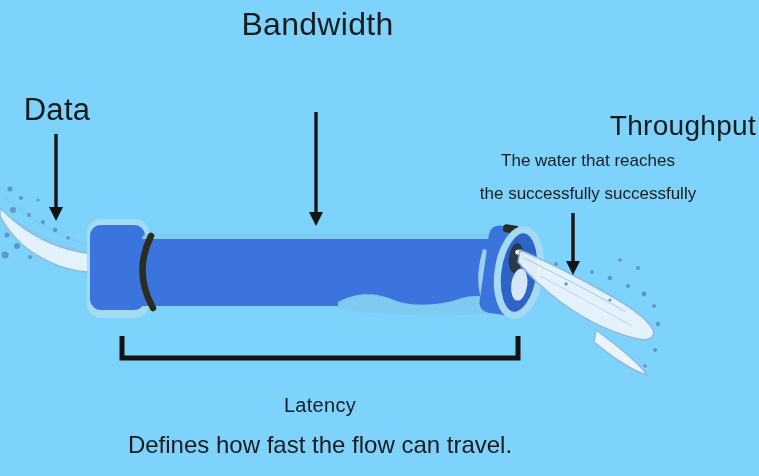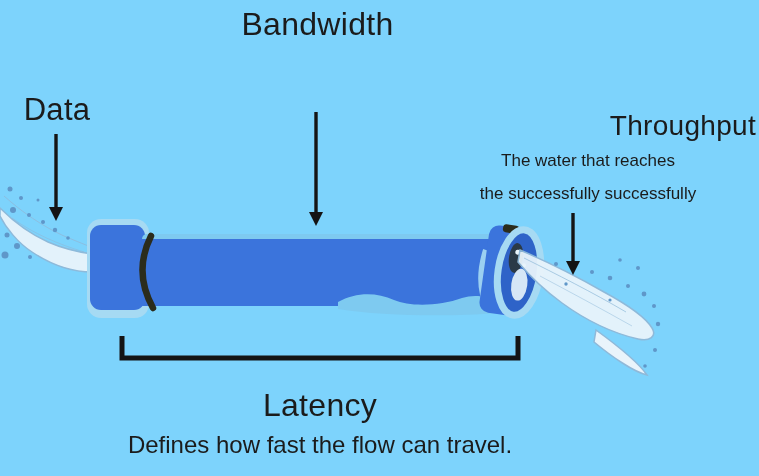--- a/index.html
+++ b/index.html
@@ -18,21 +18,21 @@
   .desc{font-weight:400;}
   .bandwidth{left:95px; top:4px; width:445px;}
   .bandwidth .title{font-size:32px; line-height:40px;}
   .bandwidth .desc{font-size:22px; line-height:35px; margin-top:2px;}
   .data{left:16px; top:92px; width:82px;}
   .data .title{font-size:31px; line-height:36px;}
   .throughput{left:420px; top:108px; width:336px;}
   .throughput .title{font-size:28px; line-height:36px;text-align:right;}
   .throughput .desc{font-size:17px; line-height:33px; }
   .latency{left:60px; top:384px; width:520px;}
-  .latency .title{font-size:32px; line-height:42px;}
+  .latency .title{font-size:20px; line-height:42px;}
   .latency .desc{font-size:24px; line-height:30px; margin-top:4px;}
 
   .f-blue{fill:var(--pipe-blue);} .f-deep{fill:var(--pipe-deep);}
   .f-hl{fill:var(--pipe-highlight);} .f-rim{fill:var(--pipe-rim);}
   .s-rim{stroke:var(--pipe-rim); fill:none;}
   .f-seam{fill:var(--seam-dark);} .s-seam{stroke:var(--seam-dark); fill:none;}
   .f-water{fill:var(--water-fill);}
   .water-body{fill:var(--water-fill); stroke:var(--water-stroke); stroke-width:1.5;}
   .s-water{stroke:var(--water-stroke); fill:none;}
   .f-drop{fill:var(--water-drop);}

